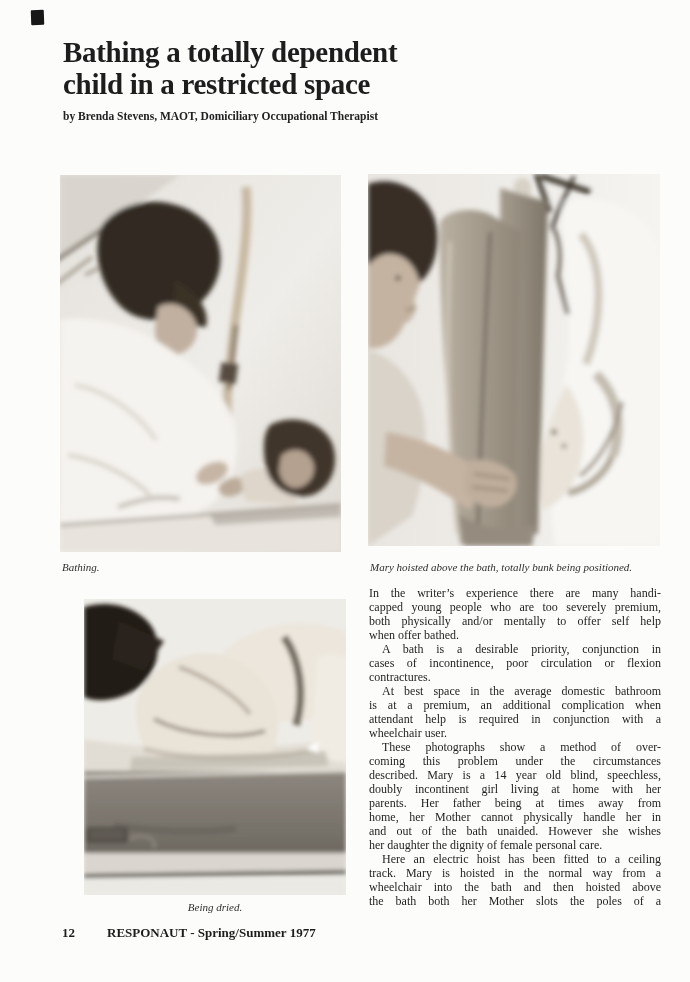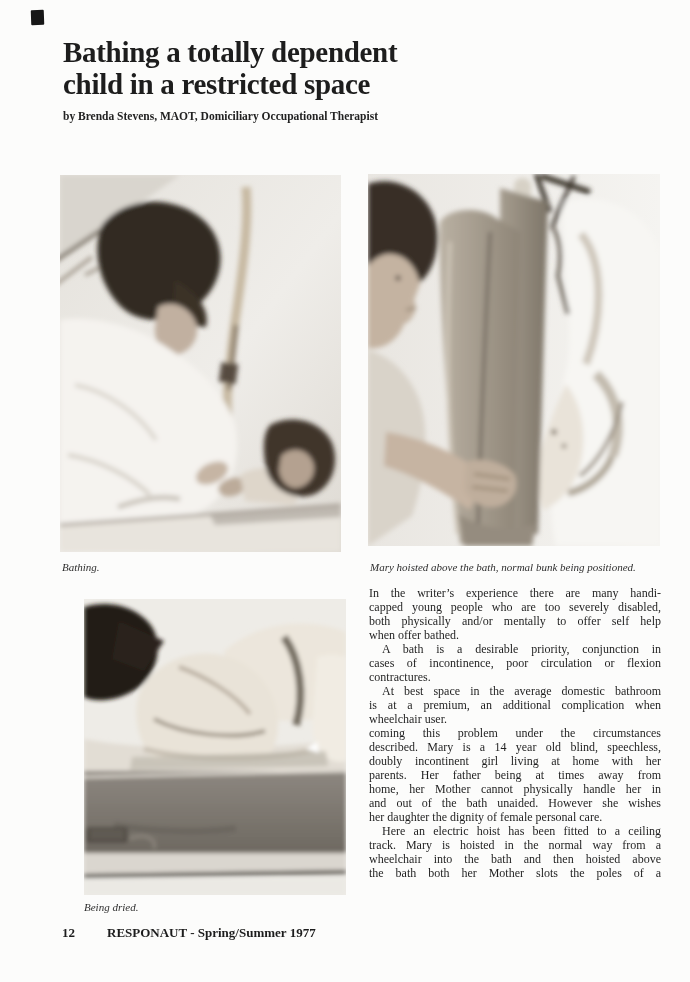--- a/index.html
+++ b/index.html
@@ -13,21 +13,21 @@
   .title{position:absolute;left:63px;top:36px;margin:0;
     font-weight:bold;font-size:29px;line-height:32px;letter-spacing:-0.3px;color:#1d1d1d;}
   .byline{position:absolute;left:63px;top:110px;font-weight:bold;font-size:11.5px;color:#222;}
   .photo{position:absolute;display:block;}
   .photo-bathing{left:60px;top:175px;}
   .photo-hoist{left:368px;top:174px;}
   .photo-drying{left:84px;top:599px;}
   .cap{position:absolute;font-style:italic;font-size:11px;line-height:13px;color:#2e2e2e;text-align:center;}
   .cap-bathing{left:62px;top:561px;}
   .cap-hoist{left:370px;top:561px;}
-  .cap-drying{left:84px;top:901px;width:262px;text-align:left;}
+  .cap-drying{left:84px;top:901px;width:262px;text-align:center;}
   .article-body{position:absolute;left:369px;top:586px;width:292px;}
   .bline{font-size:12px;line-height:14px;color:#1f1f1f;
     text-align:justify;text-align-last:justify;white-space:normal;}
   .bline.noj{text-align:left;text-align-last:auto;}
   .bline.ind{text-indent:13px;}
   .footer{position:absolute;left:0;top:925px;width:690px;height:18px;
     font-weight:bold;font-size:13px;color:#1d1d1d;}
   .page-number{position:absolute;left:62px;top:0;}
   .journal-title{position:absolute;left:107px;top:0;}
 </style>
@@ -123,21 +123,21 @@
       <circle cx="30" cy="104" r="2.5" fill="#4a4138"></circle>
       <path d="M38,136 L48,134" stroke="#8a7a68" stroke-width="2" fill="none"></path>
       <path d="M0,176 C22,182 42,200 52,228 C62,258 58,300 44,342 L0,372 Z" fill="#d9d3c9"></path>
       <path d="M18,258 C48,262 88,278 116,300 L102,336 C76,318 44,300 16,292 Z" fill="#c6b4a2"></path>
       <path d="M98,288 C114,282 136,288 146,300 C152,312 146,326 134,331 C118,337 102,329 96,315 Z" fill="#bfae9c"></path>
       <path d="M106,300 L142,305 M104,313 L140,317" stroke="#96866f" stroke-width="2.5" fill="none"></path>
     </g>
   </svg>
 
   <div class="cap cap-bathing">Bathing.</div>
-  <div class="cap cap-hoist">Mary hoisted above the bath, normal bunk being positioned.</div>
+  <div class="cap cap-hoist">Mary hoisted above the bath, totally bunk being positioned.</div>
 
   <svg class="photo photo-drying" width="262" height="296" viewBox="0 0 262 296" preserveAspectRatio="none" aria-hidden="true">
     <defs>
       <filter id="b3" x="-10%" y="-10%" width="120%" height="120%">
           <feGaussianBlur stdDeviation="2.2"></feGaussianBlur>
         </filter>
       <linearGradient id="gp" x1="0" y1="0" x2="0" y2="1">
         <stop offset="0" stop-color="#8d8780"></stop>
           <stop offset="1" stop-color="#6e6961"></stop>
       </linearGradient>
@@ -165,29 +165,31 @@
       <path d="M0,277 L262,273" stroke="#57524b" stroke-width="4" fill="none"></path>
       <rect x="0" y="279" width="262" height="17" fill="#ebe9e4"></rect>
       <path d="M222,150 l11,-7 l2,11 Z" fill="#ffffff"></path>
     </g>
   </svg>
 
   <div class="cap cap-drying">Being dried.</div>
 
   <div class="article-body">
       <div class="bline">In the writer’s experience there are many handi-</div>
-      <div class="bline">capped young people who are too severely disabled,</div>
+      <div class="bline">capped young people who are too severely premium,</div>
       <div class="bline">both physically and/or mentally to offer self help</div>
       <div class="bline noj">when offer bathed.</div>
       <div class="bline ind">A bath is a desirable priority, conjunction in</div>
       <div class="bline">cases of incontinence, poor circulation or flexion</div>
       <div class="bline noj">contractures.</div>
       <div class="bline ind">At best space in the average domestic bathroom</div>
       <div class="bline">is at a premium, an additional complication when</div>
+      <div class="bline">attendant help is required in conjunction with a</div>
       <div class="bline noj">wheelchair user.</div>
+      <div class="bline ind">These photographs show a method of over-</div>
       <div class="bline">coming this problem under the circumstances</div>
       <div class="bline">described. Mary is a 14 year old blind, speechless,</div>
       <div class="bline">doubly incontinent girl living at home with her</div>
       <div class="bline">parents. Her father being at times away from</div>
       <div class="bline">home, her Mother cannot physically handle her in</div>
       <div class="bline">and out of the bath unaided. However she wishes</div>
       <div class="bline noj">her daughter the dignity of female personal care.</div>
       <div class="bline ind">Here an electric hoist has been fitted to a ceiling</div>
       <div class="bline">track. Mary is hoisted in the normal way from a</div>
       <div class="bline">wheelchair into the bath and then hoisted above</div>

